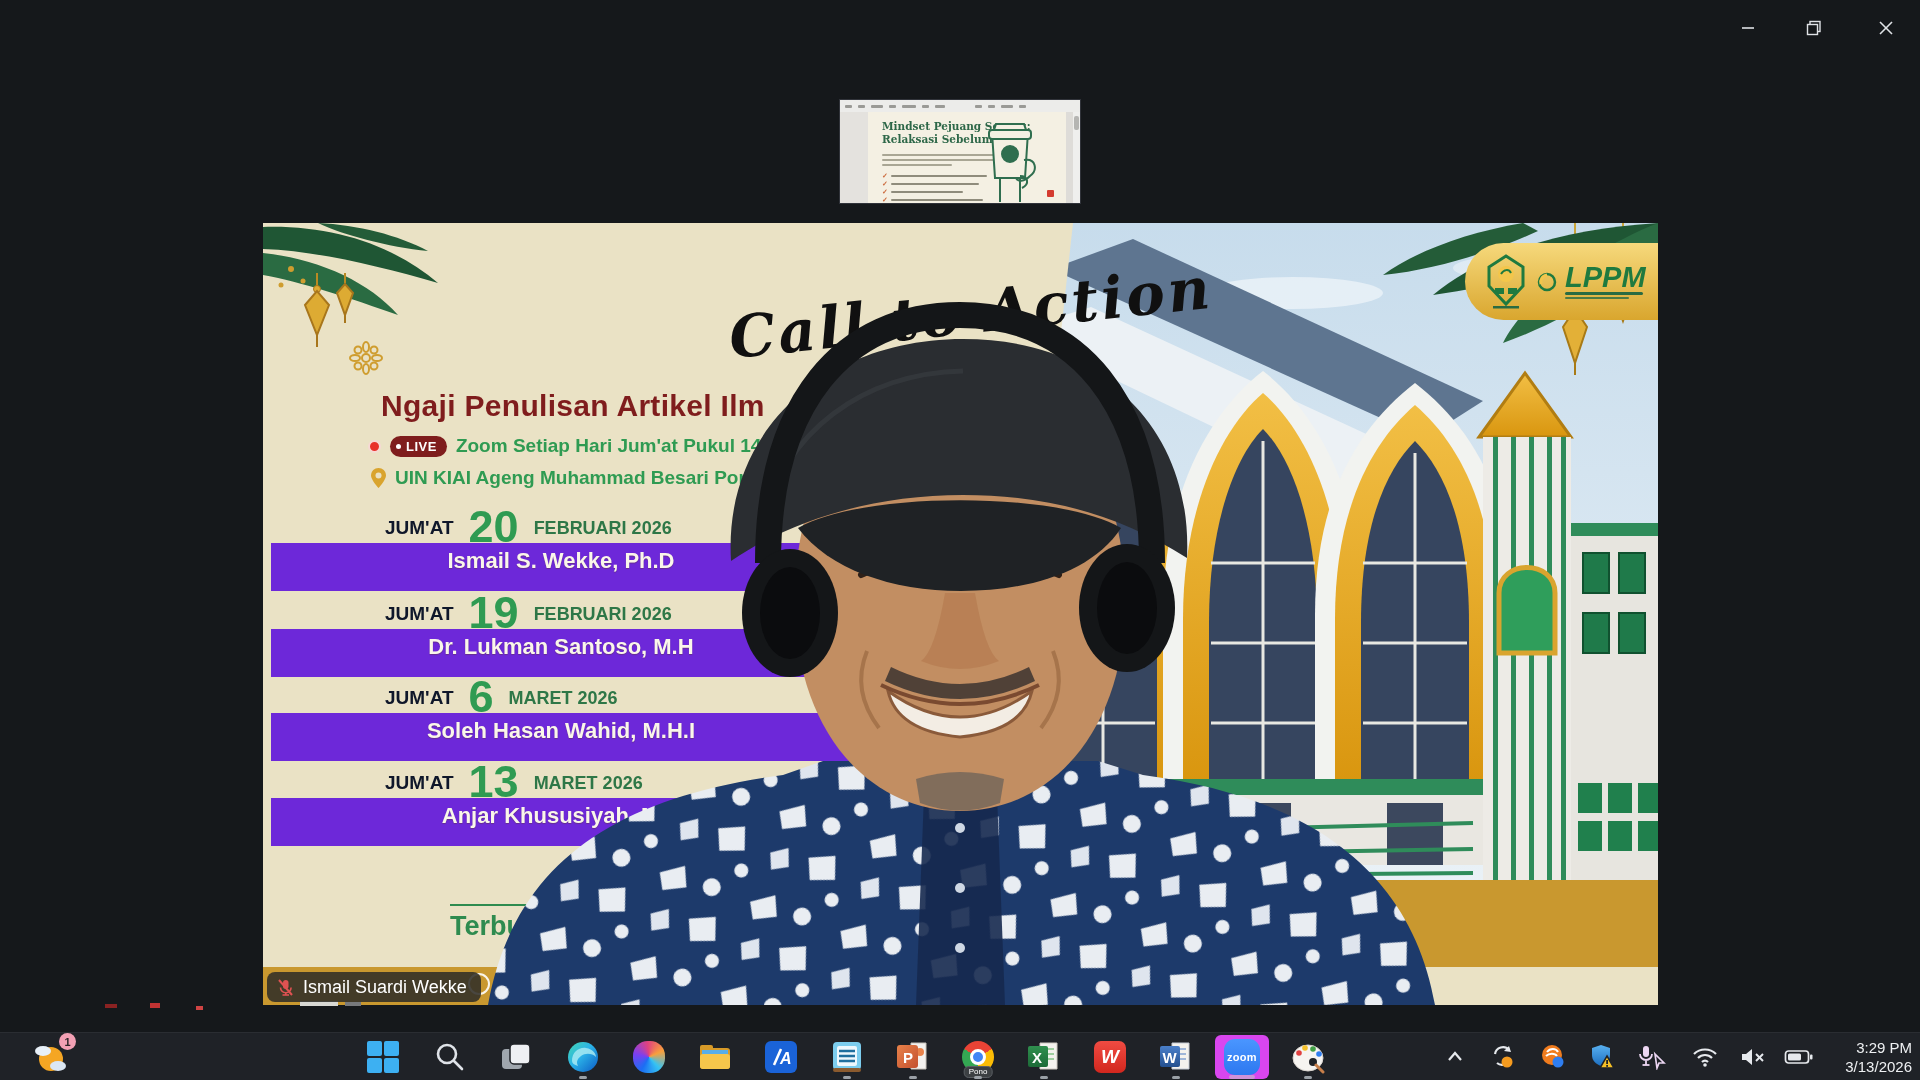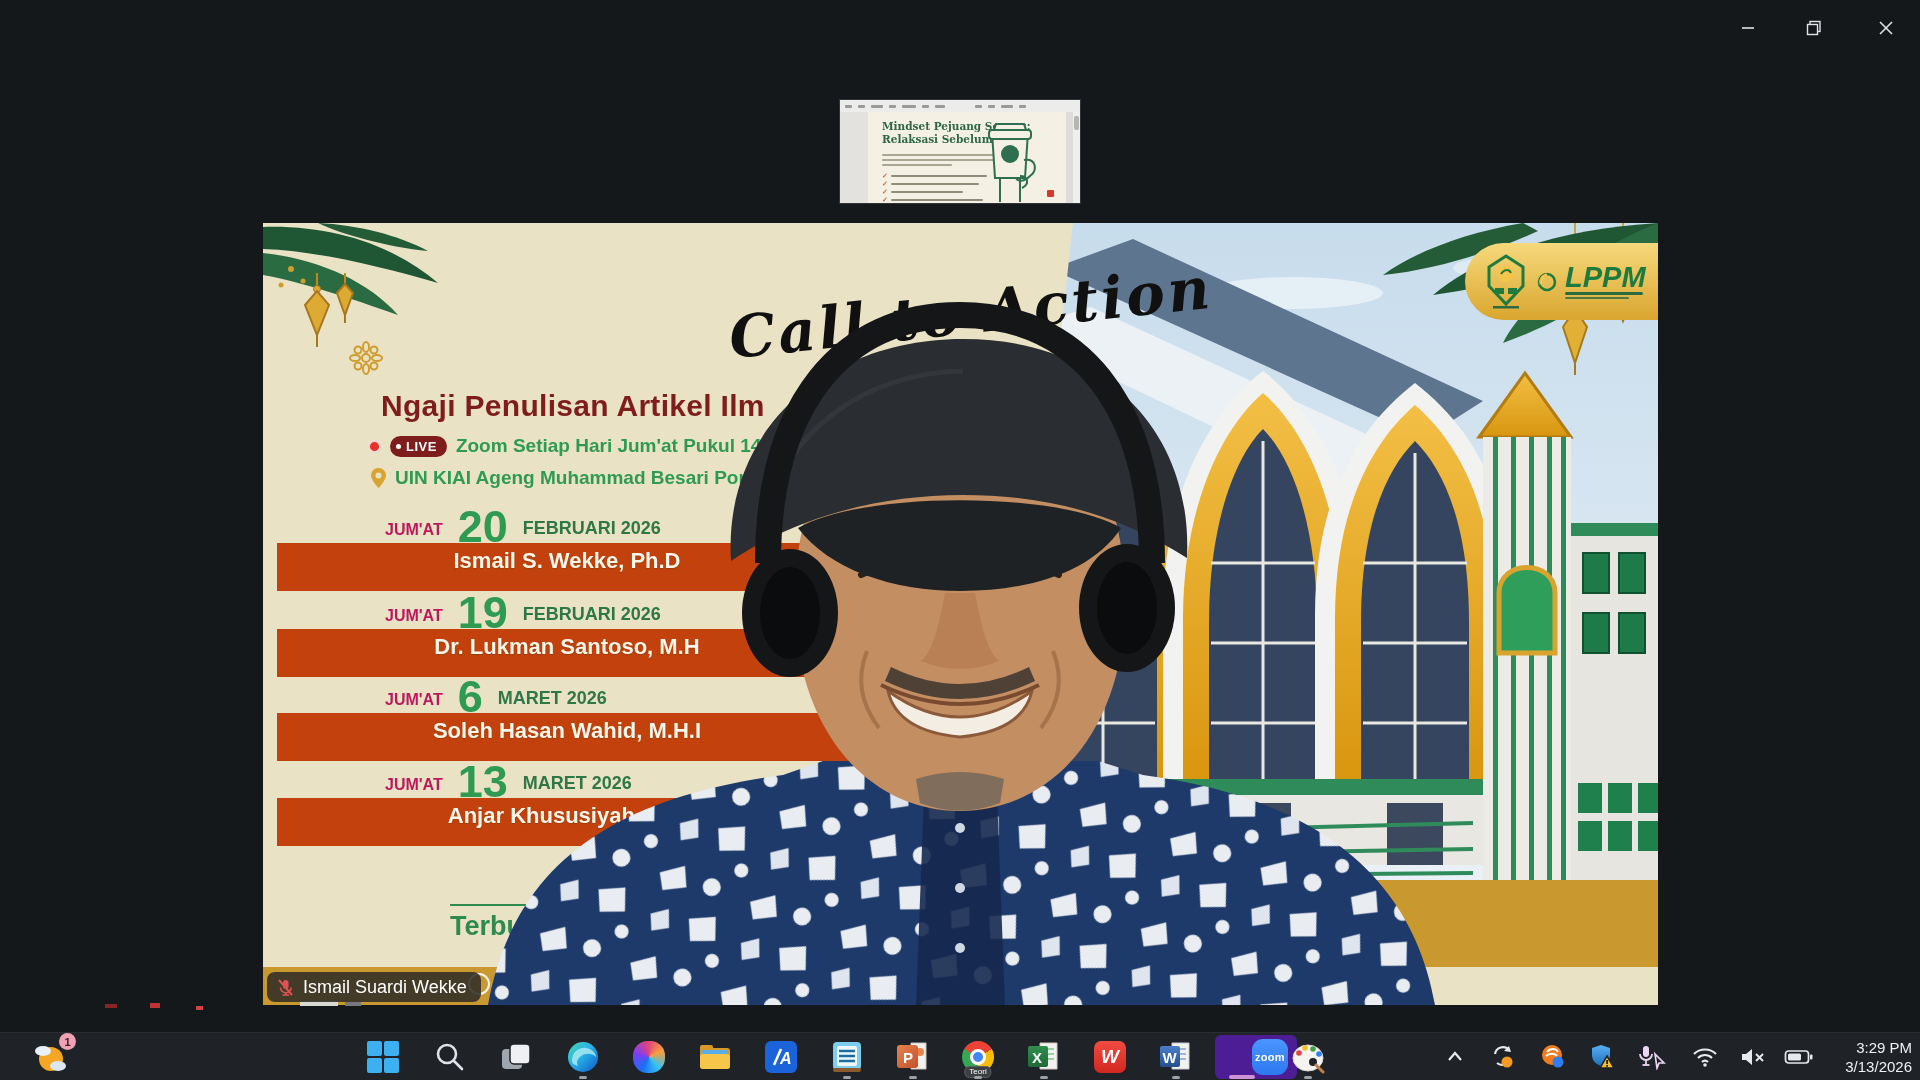--- a/index.html
+++ b/index.html
@@ -27,24 +27,24 @@
   .video{position:absolute;left:263px;top:223px;width:1395px;height:782px;background:#eae2c5;overflow:hidden;}
   .poster-abs{position:absolute;}
   .kicker{font-family:"DejaVu Serif",serif;font-style:italic;font-weight:bold;font-size:22px;color:#c9992e;letter-spacing:1px;}
   .ngaji{font-size:30px;font-weight:bold;color:#7f1d1d;white-space:nowrap;overflow:hidden;width:400px;letter-spacing:.3px;}
   .live-row{display:flex;align-items:center;gap:9px;}
   .live-dot{width:13px;height:13px;border-radius:50%;background:#e8312b;border:2.5px solid #f6d9d4;box-sizing:border-box;}
   .live-pill{background:#7f1d1d;color:#fff;font-size:13px;font-weight:bold;padding:3px 10px 3px 16px;border-radius:12px;position:relative;letter-spacing:.5px;}
   .live-pill::before{content:"";position:absolute;left:6px;top:8px;width:5px;height:5px;border-radius:50%;background:#fff;}
   .green-line{font-size:19px;font-weight:bold;color:#2f9b52;white-space:nowrap;}
   .sess-date{position:absolute;left:122px;display:flex;align-items:flex-end;gap:15px;height:42px;}
-  .d-day{font-size:16px;font-weight:bold;color:#be185d;padding-bottom:8px;}
+  .d-day{font-size:19px;font-weight:bold;color:#0f172a;padding-bottom:8px;}
   .d-num{font-size:45px;font-weight:bold;color:#2f9b52;line-height:40px;}
   .d-mon{font-size:18px;font-weight:bold;color:#2e7747;padding-bottom:8px;}
-  .sess-bar{position:absolute;left:14px;width:745px;height:48px;background:#c2410c;}
+  .sess-bar{position:absolute;left:8px;width:745px;height:48px;background:#6d28d9;}
   .sess-bar span{display:block;width:580px;text-align:center;font-size:22px;font-weight:bold;color:#faf6ea;line-height:36px;text-shadow:0 1px 1px rgba(90,60,0,.35);}
   .terbuka{font-size:27px;font-weight:bold;color:#2e8b4f;}
   .cta{font-family:"DejaVu Serif",serif;font-style:italic;font-weight:bold;font-size:58px;color:#101010;
        transform:rotate(-6deg);letter-spacing:3px;white-space:nowrap;}
   .gold-strip-left{position:absolute;left:0;top:744px;width:760px;height:38px;background:#c9982f;}
   .gold-block-right{position:absolute;left:990px;top:657px;width:405px;height:125px;background:#c9982f;}
   .gold-block-right span{position:absolute;left:155px;top:9px;font-size:21px;color:#f7f1dd;letter-spacing:.5px;}
   .name-tag{position:absolute;left:4px;bottom:3px;height:30px;background:rgba(48,45,40,.88);border-radius:8px;
             display:flex;align-items:center;gap:8px;padding:0 14px 0 9px;z-index:30;}
   .name-tag span{color:#fff;font-size:18px;}
@@ -53,21 +53,21 @@
   .watermark span{color:#fff;font-size:18px;font-weight:bold;opacity:.95;}
   .lppm-badge{position:absolute;left:1202px;top:20px;width:193px;height:77px;border-radius:40px 0 0 40px;
               background:linear-gradient(180deg,#f6d97c,#d9a62e);display:flex;align-items:center;gap:8px;padding-left:18px;box-sizing:border-box;z-index:6;}
   .lppm-text{font-size:29px;font-weight:bold;font-style:italic;color:#1f7a3f;line-height:26px;}
   .lppm-sub{width:78px;height:3px;background:#2a6b42;border-radius:2px;margin-top:2px;}
   .lppm-sub2{width:64px;height:2px;background:#2a6b42;border-radius:2px;margin-top:2px;opacity:.8;}
   .person-svg{position:absolute;left:0;top:0;z-index:10;}
   
   .taskbar{position:absolute;left:0;top:1032px;width:1920px;height:48px;background:#1f2227;border-top:1px solid rgba(255,255,255,.05);}
   .slot{position:absolute;top:2px;width:54px;height:44px;border-radius:6px;display:flex;align-items:center;justify-content:center;}
-  .slot.active{background:#4c1d95;padding-left:28px;}
+  .slot.active{background:#d946ef;}
   .run-dot{position:absolute;top:41px;width:8px;height:3px;border-radius:2px;background:#9aa0a6;left:23px;}
   .zoom-bar{position:absolute;top:40px;left:14px;width:26px;height:4px;border-radius:2px;background:#cf92d8;}
   .icon34{width:34px;height:34px;position:relative;}
   .chrome-c{width:32px;height:32px;border-radius:50%;background:conic-gradient(from -60deg,#ea4335 0 120deg,#fbbc05 0 240deg,#34a853 0 360deg);position:relative;}
   .chrome-c::before{content:"";position:absolute;inset:8px;border-radius:50%;background:#4285f4;border:3px solid #fff;}
   .beta-pill{position:absolute;left:50%;transform:translateX(-50%);bottom:1px;background:#3c4043;color:#fff;
              font-size:8px;line-height:10px;padding:0 4px;border-radius:5px;border:1px solid #5a5e63;}
   .copilot-c{width:32px;height:32px;border-radius:46%;background:conic-gradient(from 210deg,#1b6ef3,#7a3ff2,#e0427f,#f8a03c,#35c3f3,#1b6ef3);}
   .wps-c{width:32px;height:32px;border-radius:7px;background:linear-gradient(180deg,#f04b42,#d2271e);display:flex;align-items:center;justify-content:center;color:#fff;font-weight:bold;font-size:19px;font-style:italic;}
   .appa-c{width:32px;height:32px;border-radius:6px;background:#1a63d8;display:flex;align-items:center;justify-content:center;}
@@ -537,21 +537,21 @@
             </linearGradient>
           </defs>
         <rect x="1" y="5" width="21" height="23" rx="3" fill="url(#pptg)"></rect>
         <text x="7" y="23" font-family="Liberation Sans,sans-serif" font-weight="bold" font-size="15" fill="#fff">P</text>
       </svg>
       <i class="run-dot"></i>
     </div>
 
     <div class="slot" style="left:951px">
       <div class="chrome-c"></div>
-      <span class="beta-pill">Teori</span>
+      <span class="beta-pill">Pono</span>
       <i class="run-dot"></i>
     </div>
 
     <div class="slot" style="left:1017px">
       <svg class="icon34" viewBox="0 0 34 34">
         <path d="M13,3 L30,3 L30,29 L13,29 Z" fill="#f4f2ee" stroke="#cfc9c2"></path>
         <line x1="16" y1="9" x2="27" y2="9" stroke="#9fcf9f" stroke-width="2"></line>
         <line x1="16" y1="14" x2="27" y2="14" stroke="#9fcf9f" stroke-width="2"></line>
         <line x1="16" y1="19" x2="27" y2="19" stroke="#9fcf9f" stroke-width="2"></line>
         <defs>

